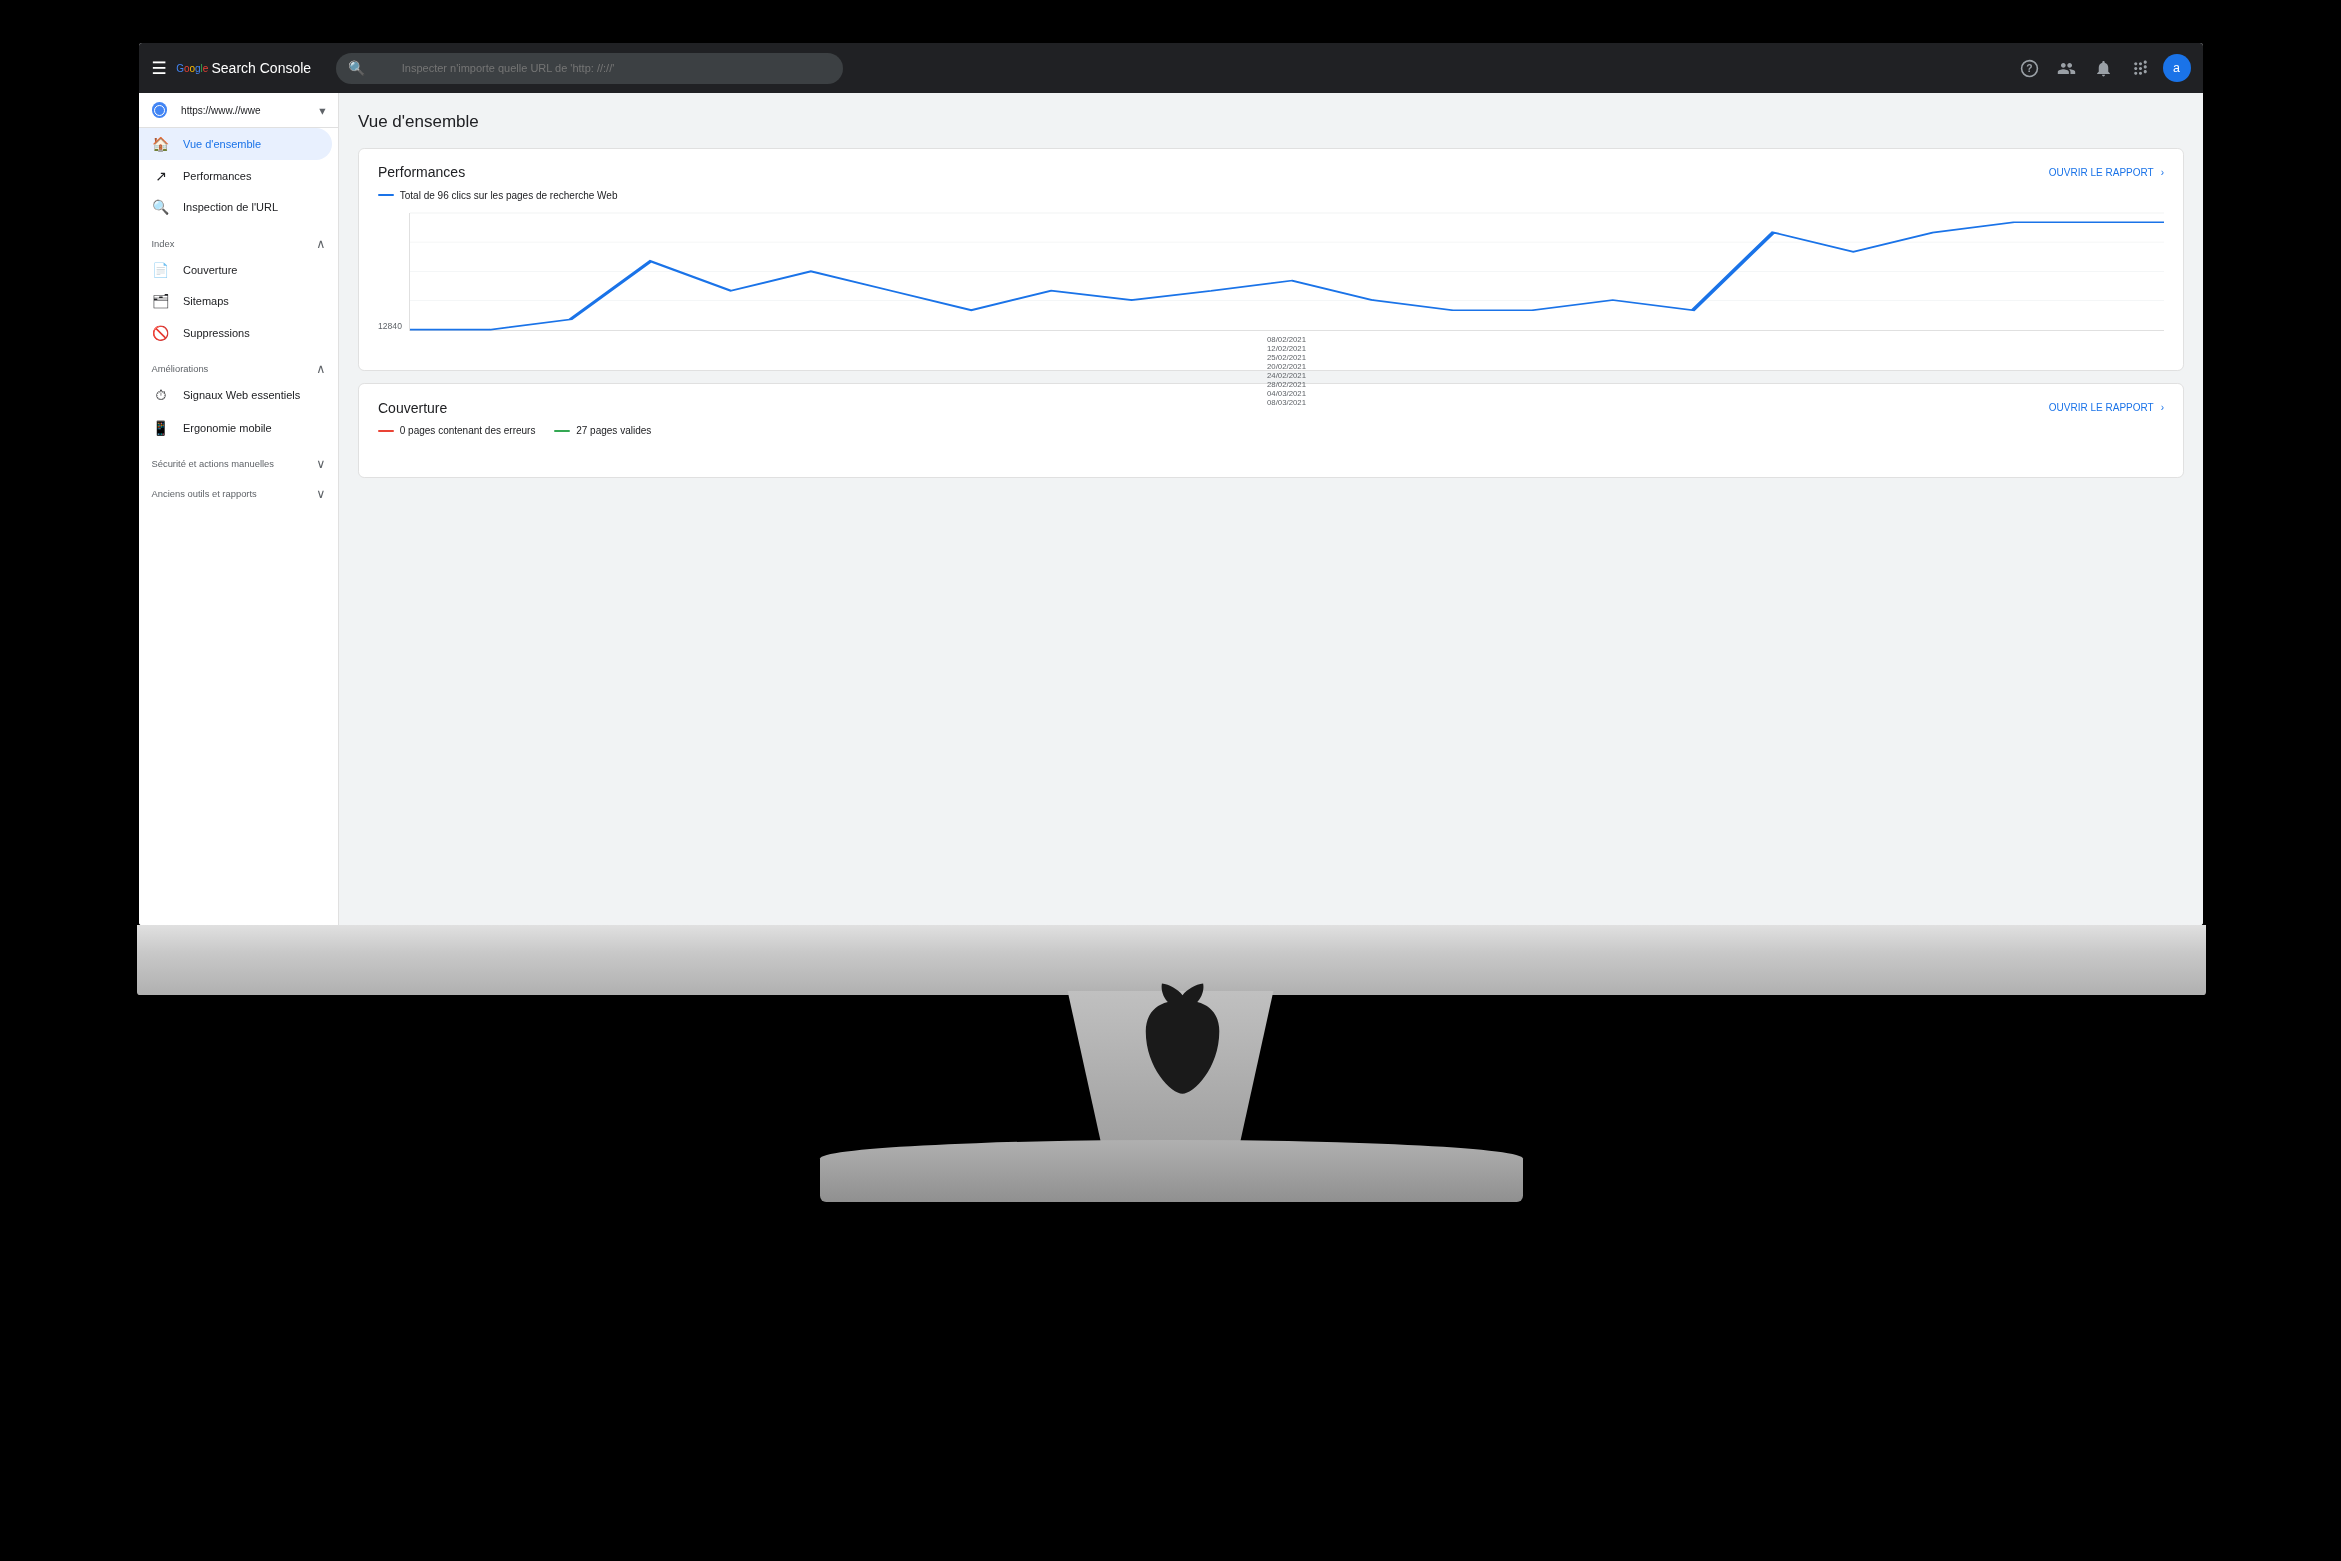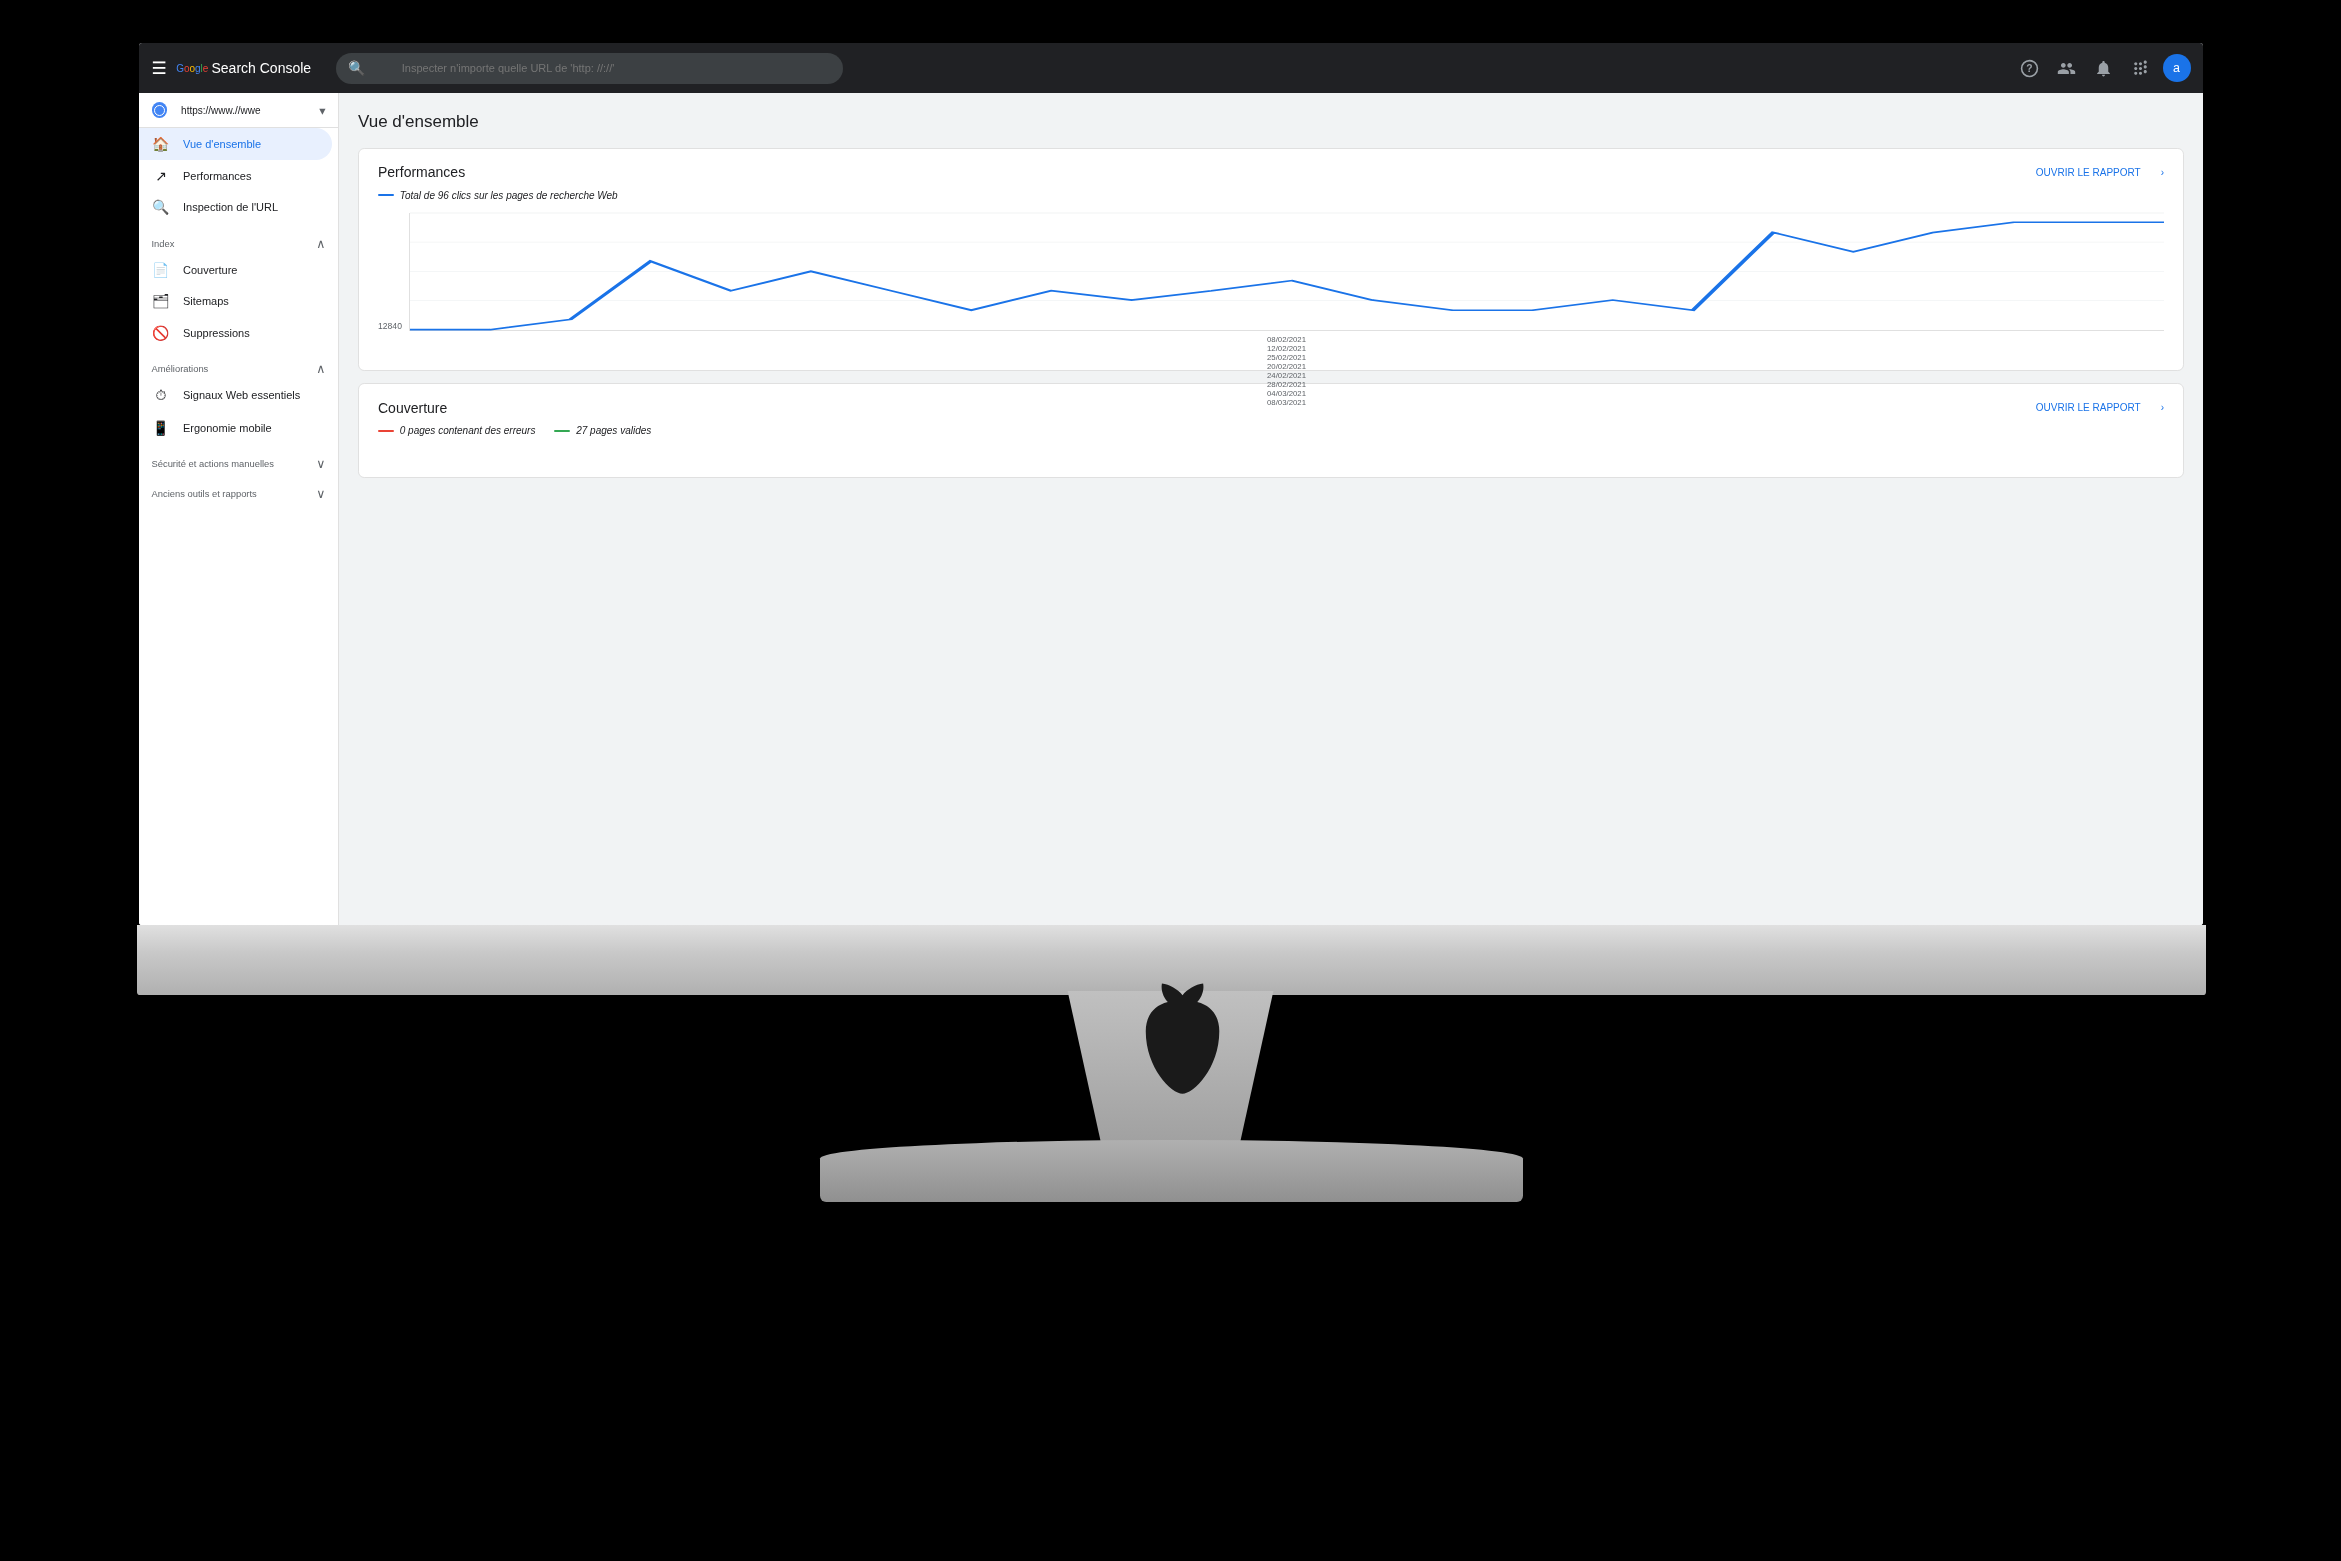--- a/index.html
+++ b/index.html
@@ -318,33 +318,32 @@
       font-weight: 400;
     }
 
     .card-link {
       color: #1a73e8;
       font-size: 10px;
       font-weight: 500;
       text-decoration: none;
       display: flex;
       align-items: center;
-      gap: 20px;
+      gap: 7px;
       cursor: pointer;
       text-align: center;
     }
 
     .legend-item {
       display: flex;
       align-items: center;
       gap: 6.2px;
       font-size: 10px;
       color: #202124;
       margin-bottom: 12.5px;
-      font-style: italic;
     }
 
     .legend-line {
       width: 15.6px;
       height: 2.3px;
       border-radius: 1.6px;
     }
 
     .legend-line.blue { background: #1a73e8; }
     .legend-line.red { background: #ea4335; }

